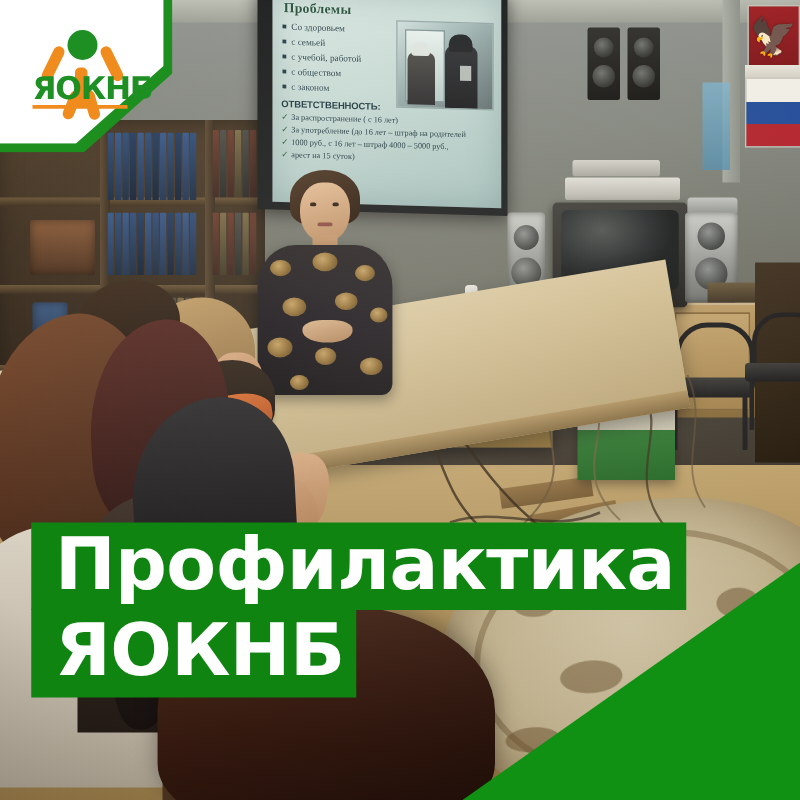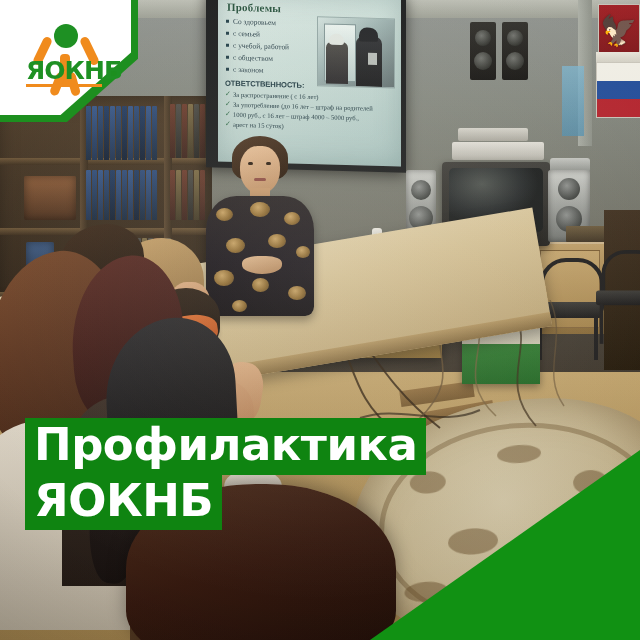--- a/index.html
+++ b/index.html
@@ -466,24 +466,24 @@
   .headline{
     position:absolute;left:25px;top:418px;
     display:flex;flex-direction:column;align-items:flex-start;gap:0;
   }
   .headline .hl{
     display:inline-block;
     background:#0f8411;
     color:#ffffff;
     font-family:"DejaVu Sans", sans-serif;
     font-weight:800;
-    font-size:45px;
+    font-size:58px;
     line-height:1.06;
     letter-spacing:-0.5px;
-    padding:3px 9px 6px 9px;
+    padding:3px 9px 6px 19px;
     white-space:nowrap;
   }
   .headline .hl2{margin-top:-1px;}
 
   
   .corner-tri{
     position:absolute;right:0;bottom:0;width:270px;height:190px;
     background:#119113;
     clip-path:polygon(100% 0, 100% 100%, 0 100%);
   }

